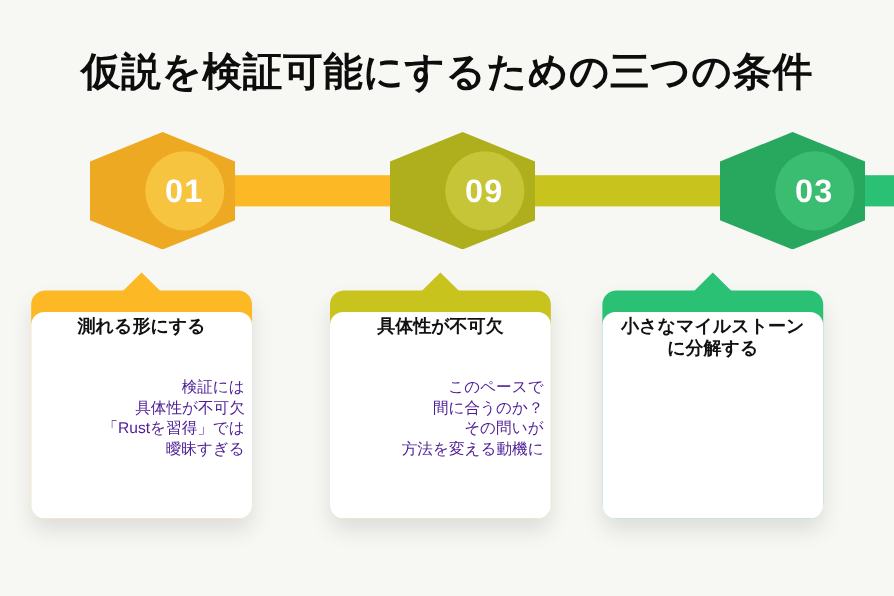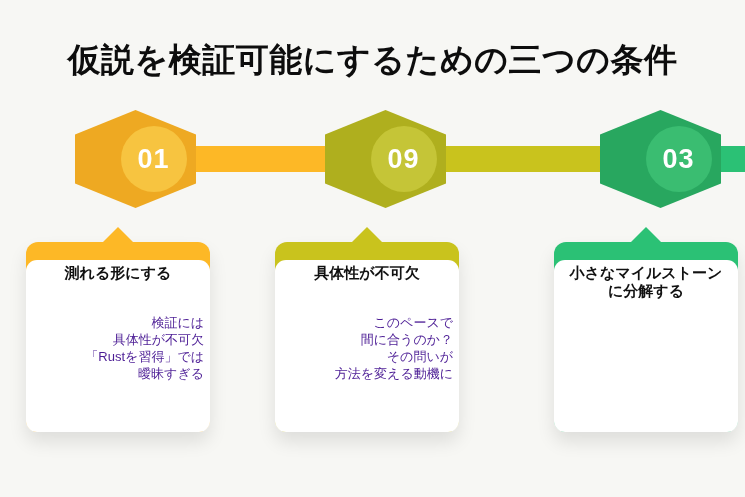--- a/index.html
+++ b/index.html
@@ -75,21 +75,21 @@
     position: absolute;
     top: 242px;
     width: 184px;
     height: 190px;
     background: var(--accent);
     border-radius: 12px;
     box-shadow: 0 10px 18px rgba(0,0,0,0.10);
   }
   .card.card-0 { left: 26px; }
   .card.card-1 { left: 275px; }
-  .card.card-2 { left: 554px; }
+  .card.card-2 { left: 502px; }
   .card-pointer {
     position: absolute;
     top: -15px;
     left: 50%;
     transform: translateX(-50%);
     width: 0;
     height: 0;
     border-left: 16px solid transparent;
     border-right: 16px solid transparent;
     border-bottom: 16px solid var(--accent);

